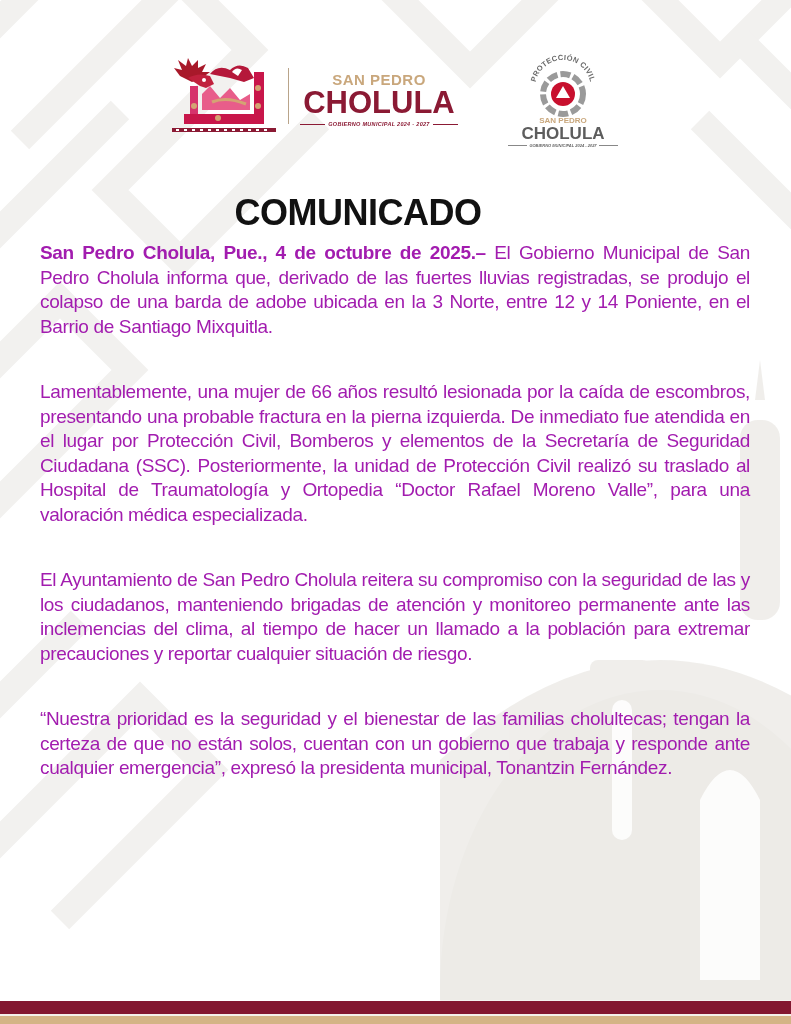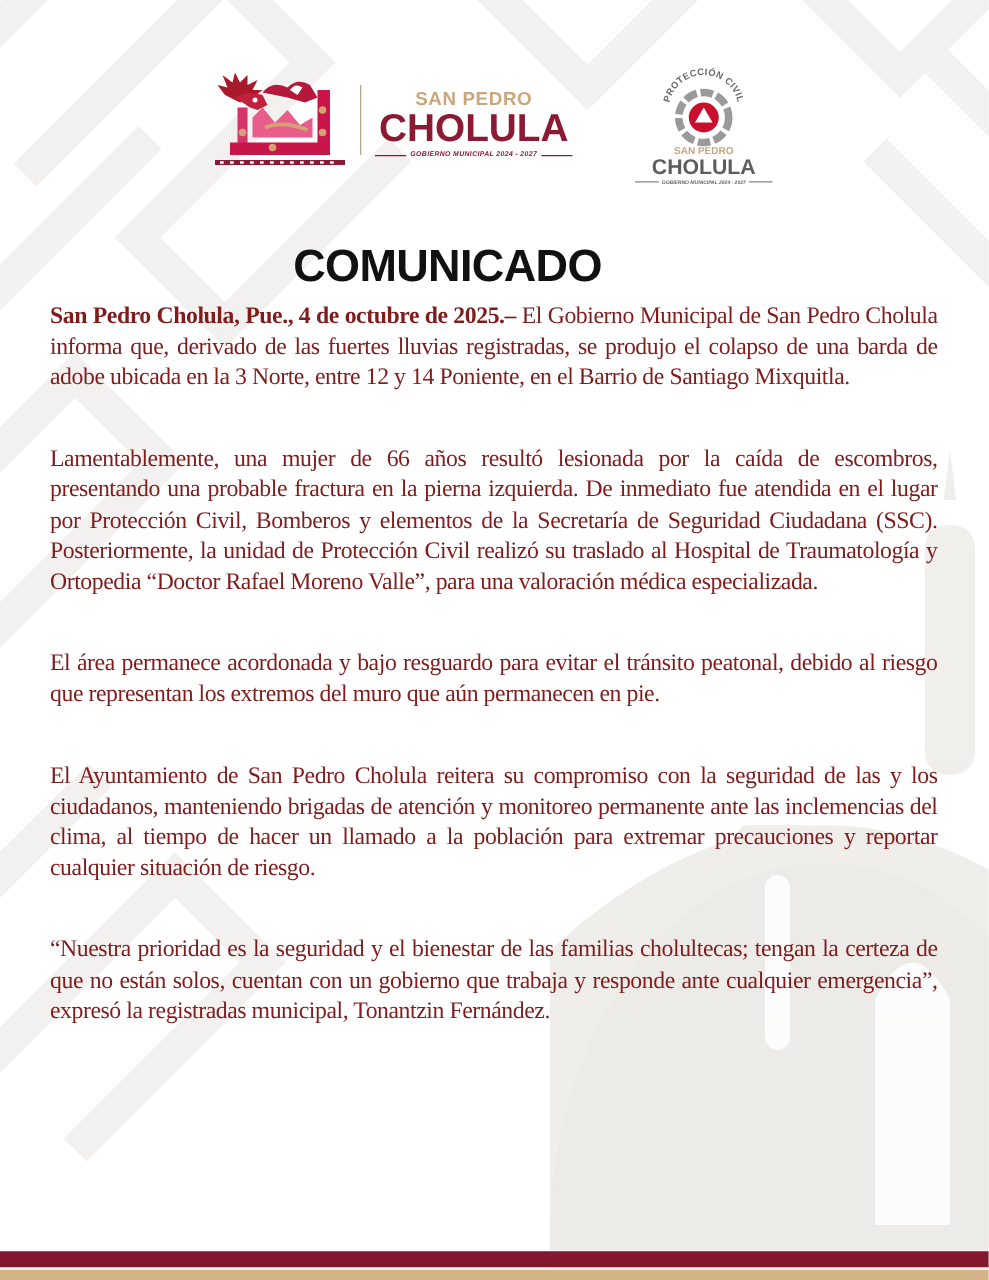--- a/index.html
+++ b/index.html
@@ -23,21 +23,21 @@
   .pc-logo svg { display: block; margin: 0 auto; }
   .pc-logo .sp { font-size: 8px; font-weight: bold; color: #c9a77c; line-height: 9px; margin-top: -2px; }
   .pc-logo .ch { font-size: 17px; font-weight: bold; color: #5d5d5d; line-height: 17px; }
   .pc-logo .gov { display: flex; align-items: center; gap: 2px; margin-top: 1px; }
   .pc-logo .gov .line { flex: 1; height: 1px; background: #888; }
   .pc-logo .gov span.t { font-size: 4px; font-weight: bold; font-style: italic; color: #666; white-space: nowrap; }
 
   .title { position: absolute; top: 192px; left: 0; width: 716px; text-align: center; font-family: "Liberation Sans", sans-serif; font-weight: bold; font-size: 36px; letter-spacing: -0.5px; color: #111; z-index: 2; }
 
   .content { position: absolute; top: 241px; left: 40px; width: 710px; z-index: 2; }
-  .para { font-family: Liberation Serif, serif; font-size: 19px; line-height: 24.5px; text-align: justify; color: #7f1d1d; letter-spacing: -0.35px; }
+  .para { font-family: Liberation Sans, sans-serif; font-size: 19px; line-height: 24.5px; text-align: justify; color: #a21caf; letter-spacing: -0.35px; }
   .para + .para { margin-top: 41px; }
   .para b { font-weight: bold; }
 
   .footer-red { position: absolute; left: 0; top: 1001px; width: 791px; height: 13px; background: #831730; z-index: 2; }
   .footer-gold { position: absolute; left: 0; top: 1016px; width: 791px; height: 8px; background: #d4b486; z-index: 2; }
   .footer-gap { position: absolute; left: 0; top: 1014px; width: 791px; height: 2px; background: #f4f0ea; z-index: 2; }
 </style>
 </head>
 <body>
 
@@ -134,20 +134,19 @@
       <span class="line"></span>
     </div>
   </div>
 </header>
 
 <h1 class="title">COMUNICADO</h1>
 
 <main class="content">
   <p class="para"><b>San Pedro Cholula, Pue., 4 de octubre de 2025.–</b> <span>El Gobierno Municipal de San Pedro Cholula informa que, derivado de las fuertes lluvias registradas, se produjo el colapso de una barda de adobe ubicada en la 3 Norte, entre 12 y 14 Poniente, en el Barrio de Santiago Mixquitla.</span></p>
   <p class="para">Lamentablemente, una mujer de 66 años resultó lesionada por la caída de escombros, presentando una probable fractura en la pierna izquierda. De inmediato fue atendida en el lugar por Protección Civil, Bomberos y elementos de la Secretaría de Seguridad Ciudadana (SSC). Posteriormente, la unidad de Protección Civil realizó su traslado al Hospital de Traumatología y Ortopedia “Doctor Rafael Moreno Valle”, para una valoración médica especializada.</p>
-  <p class="para">El área permanece acordonada y bajo resguardo para evitar el tránsito peatonal, debido al riesgo que representan los extremos del muro que aún permanecen en pie.</p>
   <p class="para">El Ayuntamiento de San Pedro Cholula reitera su compromiso con la seguridad de las y los ciudadanos, manteniendo brigadas de atención y monitoreo permanente ante las inclemencias del clima, al tiempo de hacer un llamado a la población para extremar precauciones y reportar cualquier situación de riesgo.</p>
-  <p class="para">“Nuestra prioridad es la seguridad y el bienestar de las familias cholultecas; tengan la certeza de que no están solos, cuentan con un gobierno que trabaja y responde ante cualquier emergencia”, expresó la registradas municipal, Tonantzin Fernández.</p>
+  <p class="para">“Nuestra prioridad es la seguridad y el bienestar de las familias cholultecas; tengan la certeza de que no están solos, cuentan con un gobierno que trabaja y responde ante cualquier emergencia”, expresó la presidenta municipal, Tonantzin Fernández.</p>
 </main>
 
 <div class="footer-red"></div>
 <div class="footer-gap"></div>
 <div class="footer-gold"></div>
 
 </body></html>

